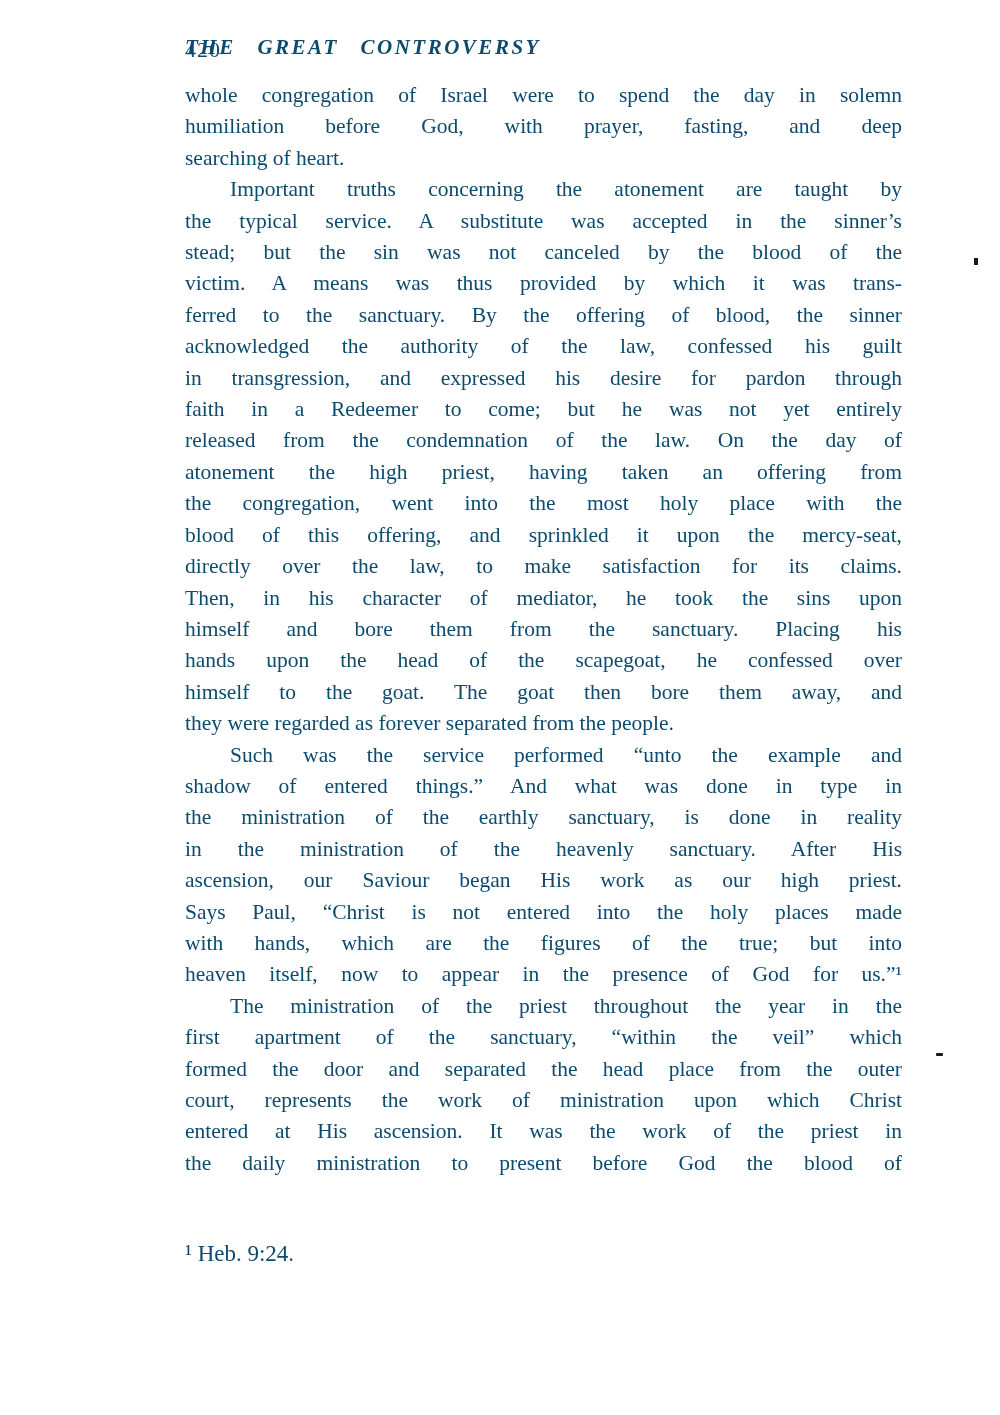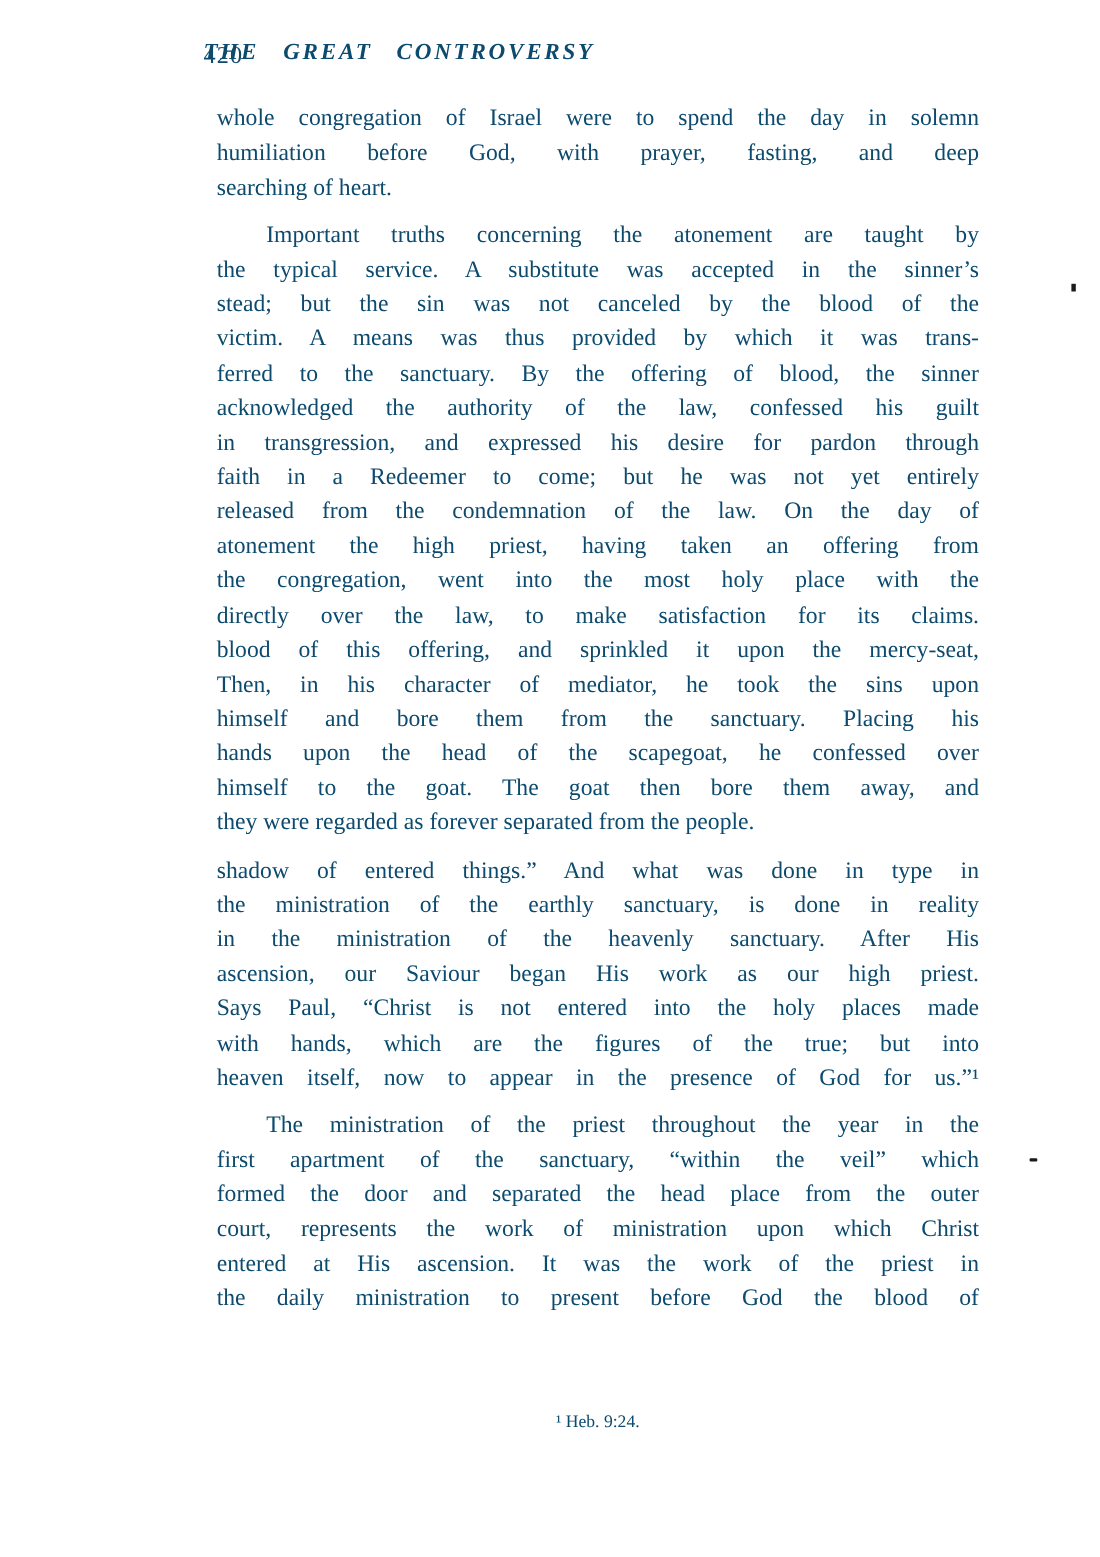--- a/index.html
+++ b/index.html
@@ -38,37 +38,36 @@
     letter-spacing: 2.5px;
     word-spacing: 14px;
     padding-top: 1px;
   }
   .text-column {
     position: absolute;
     top: 80px;
     left: 185px;
     width: 717px;
   }
-  .paragraph { margin: 12px; }
+  .paragraph { margin: 0; }
   .line {
     font-size: 21.5px;
     line-height: 31.4px;
     text-align: justify;
     text-align-last: justify;
     white-space: normal;
   }
   .line.no-just { text-align-last: left; }
   .line.indent { text-indent: 45px; }
   .footnote {
     position: absolute;
-    top: 1284px;
+    top: 1241px;
     left: 185px;
     width: 717px;
-    text-align: center;
-    font-size: 16px;
+    font-size: 23px;
   }
   .speck {
     position: absolute;
     background: #1a1a1a;
   }
   .speck-1 { left: 974px; top: 258px; width: 4px; height: 7px; }
   .speck-2 { left: 936px; top: 1053px; width: 7px; height: 3px; border-radius: 1px; }
 </style>
 </head>
 <body>
@@ -91,29 +90,30 @@
         <div class="line">the typical service. A substitute was accepted in the sinner’s</div>
         <div class="line">stead; but the sin was not canceled by the blood of the</div>
         <div class="line">victim. A means was thus provided by which it was trans-</div>
         <div class="line">ferred to the sanctuary. By the offering of blood, the sinner</div>
         <div class="line">acknowledged the authority of the law, confessed his guilt</div>
         <div class="line">in transgression, and expressed his desire for pardon through</div>
         <div class="line">faith in a Redeemer to come; but he was not yet entirely</div>
         <div class="line">released from the condemnation of the law. On the day of</div>
         <div class="line">atonement the high priest, having taken an offering from</div>
         <div class="line">the congregation, went into the most holy place with the</div>
+        <div class="line">blood of this offering, and sprinkled it upon the mercy-seat,</div>
         <div class="line">directly over the law, to make satisfaction for its claims.</div>
-        <div class="line">blood of this offering, and sprinkled it upon the mercy-seat,</div>
         <div class="line">Then, in his character of mediator, he took the sins upon</div>
         <div class="line">himself and bore them from the sanctuary. Placing his</div>
         <div class="line">hands upon the head of the scapegoat, he confessed over</div>
         <div class="line">himself to the goat. The goat then bore them away, and</div>
         <div class="line no-just">they were regarded as forever separated from the people.</div>
       </div>
       <div class="paragraph">
+        <div class="line indent">Such was the service performed “unto the example and</div>
         <div class="line">shadow of entered things.” And what was done in type in</div>
         <div class="line">the ministration of the earthly sanctuary, is done in reality</div>
         <div class="line">in the ministration of the heavenly sanctuary. After His</div>
         <div class="line">ascension, our Saviour began His work as our high priest.</div>
         <div class="line">Says Paul, “Christ is not entered into the holy places made</div>
         <div class="line">with hands, which are the figures of the true; but into</div>
         <div class="line">heaven itself, now to appear in the presence of God for us.”¹</div>
       </div>
       <div class="paragraph">
         <div class="line indent">The ministration of the priest throughout the year in the</div>

